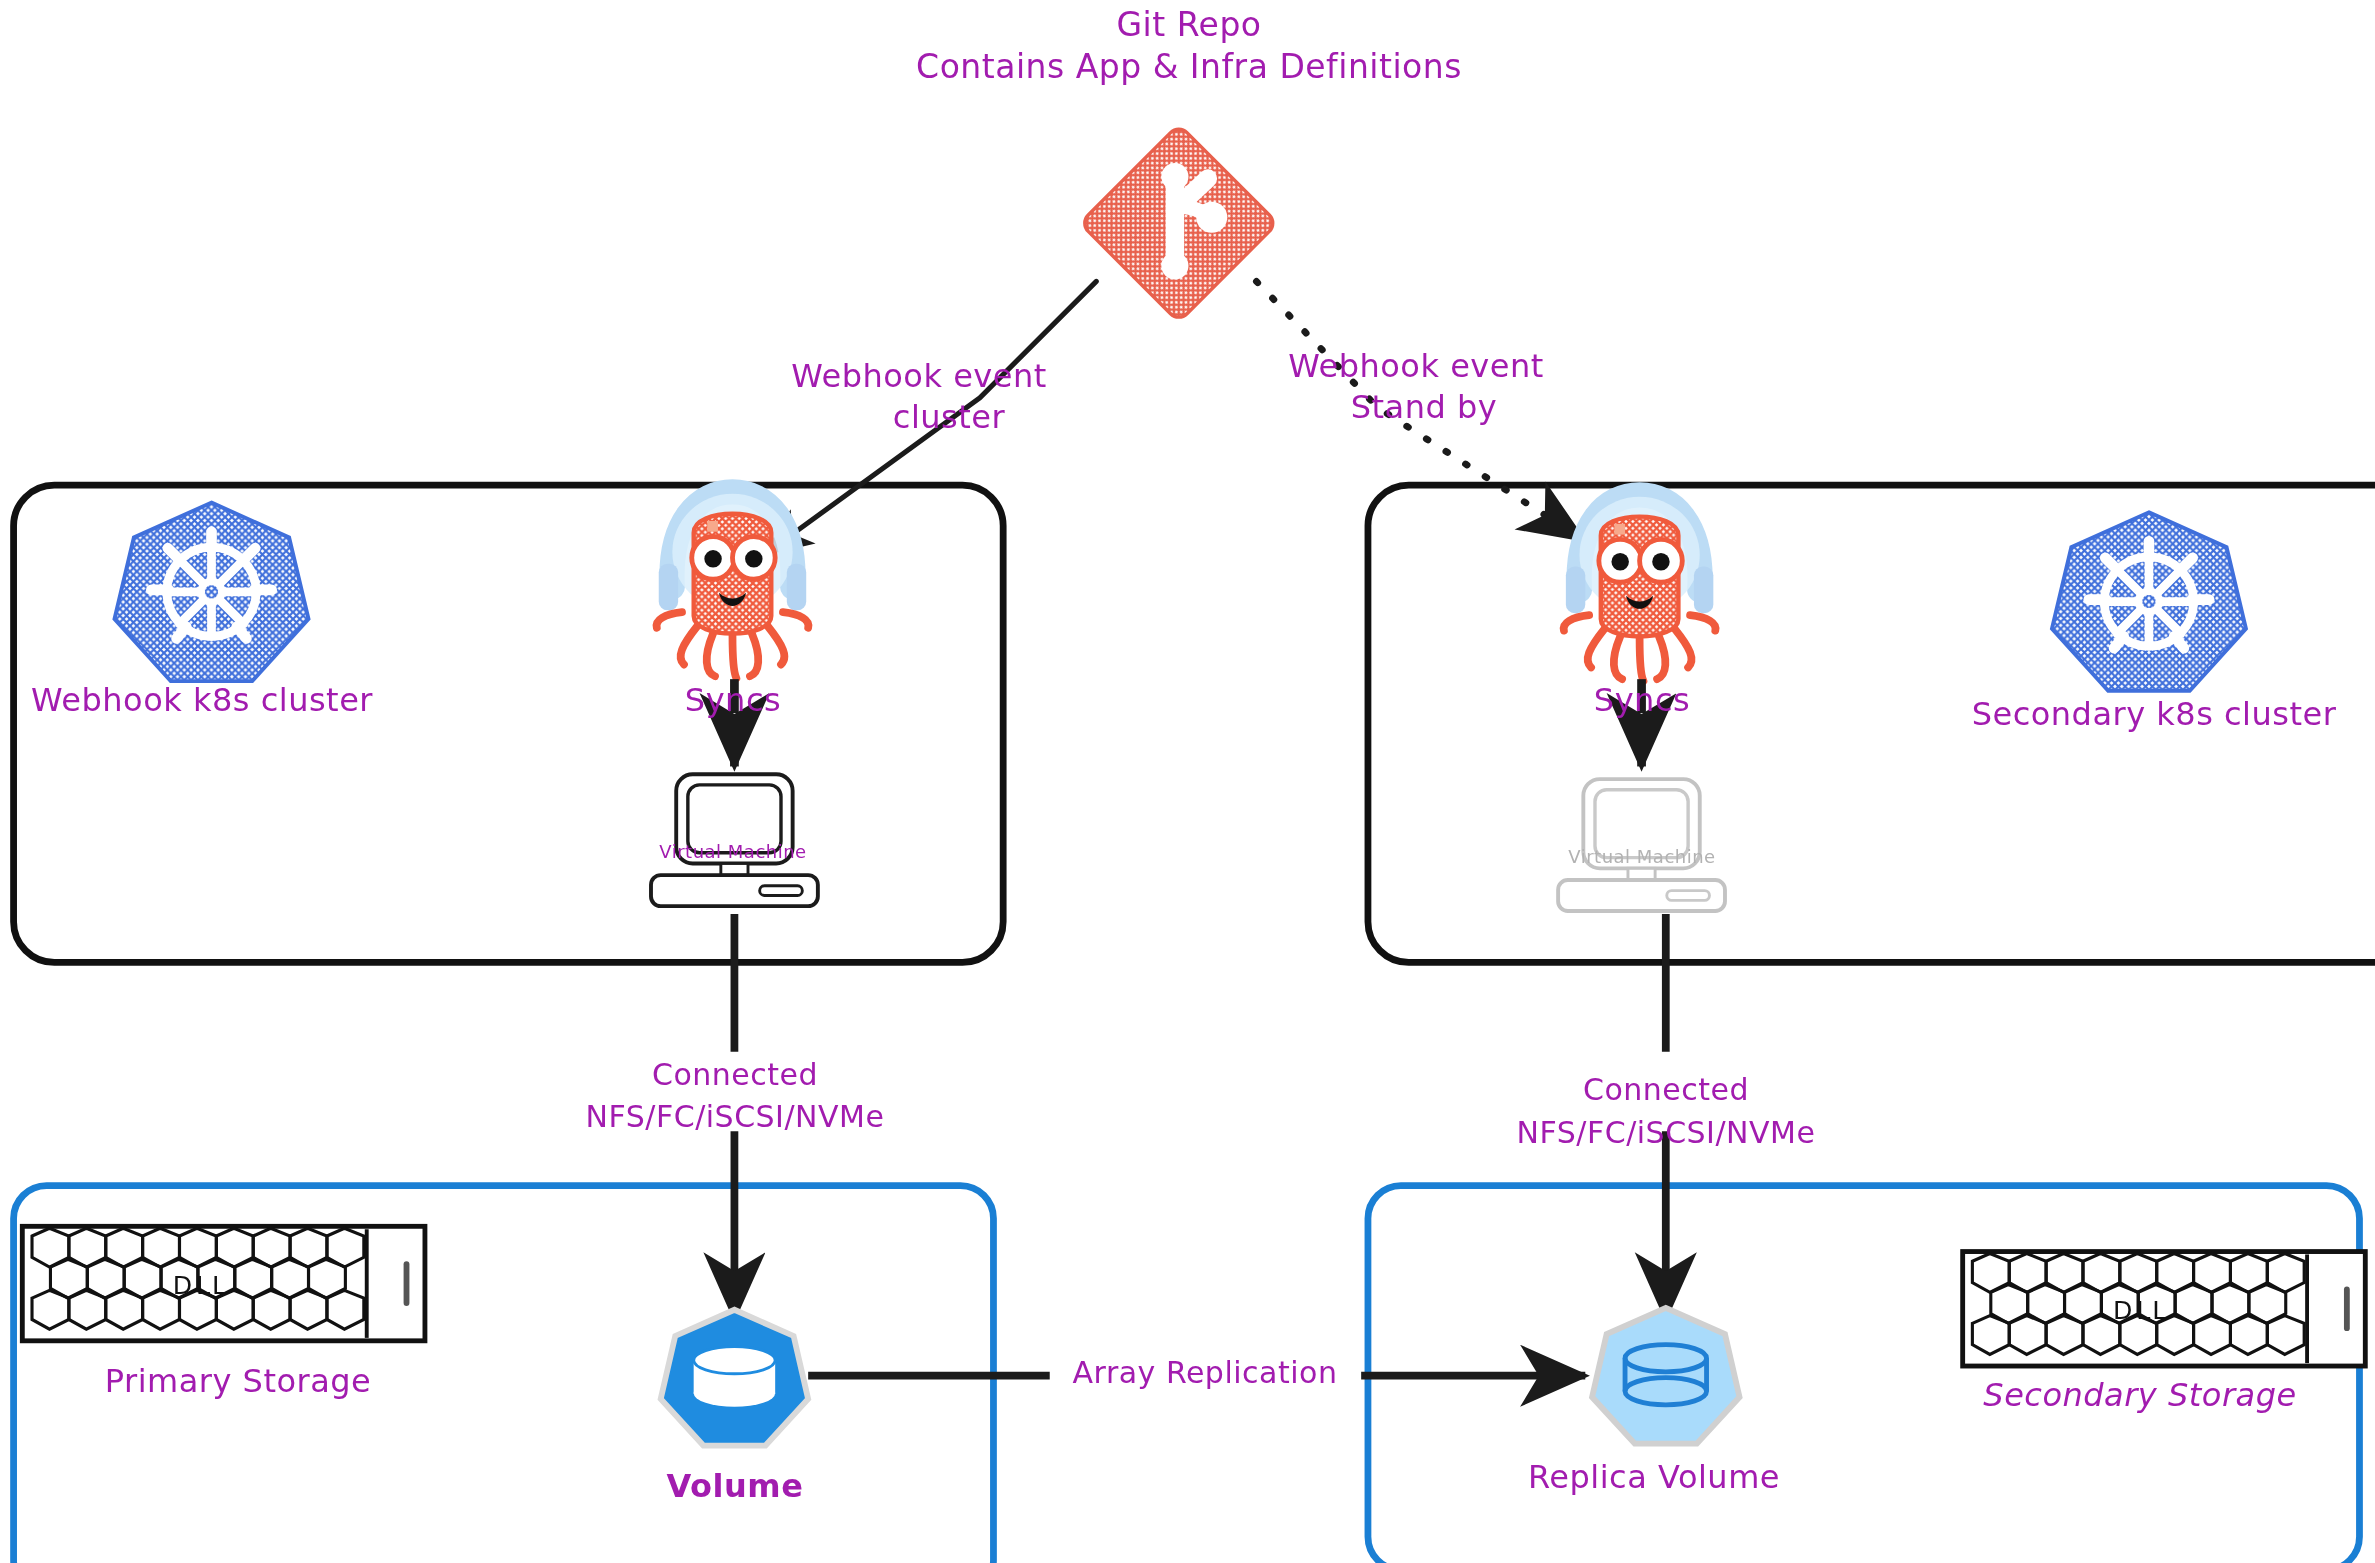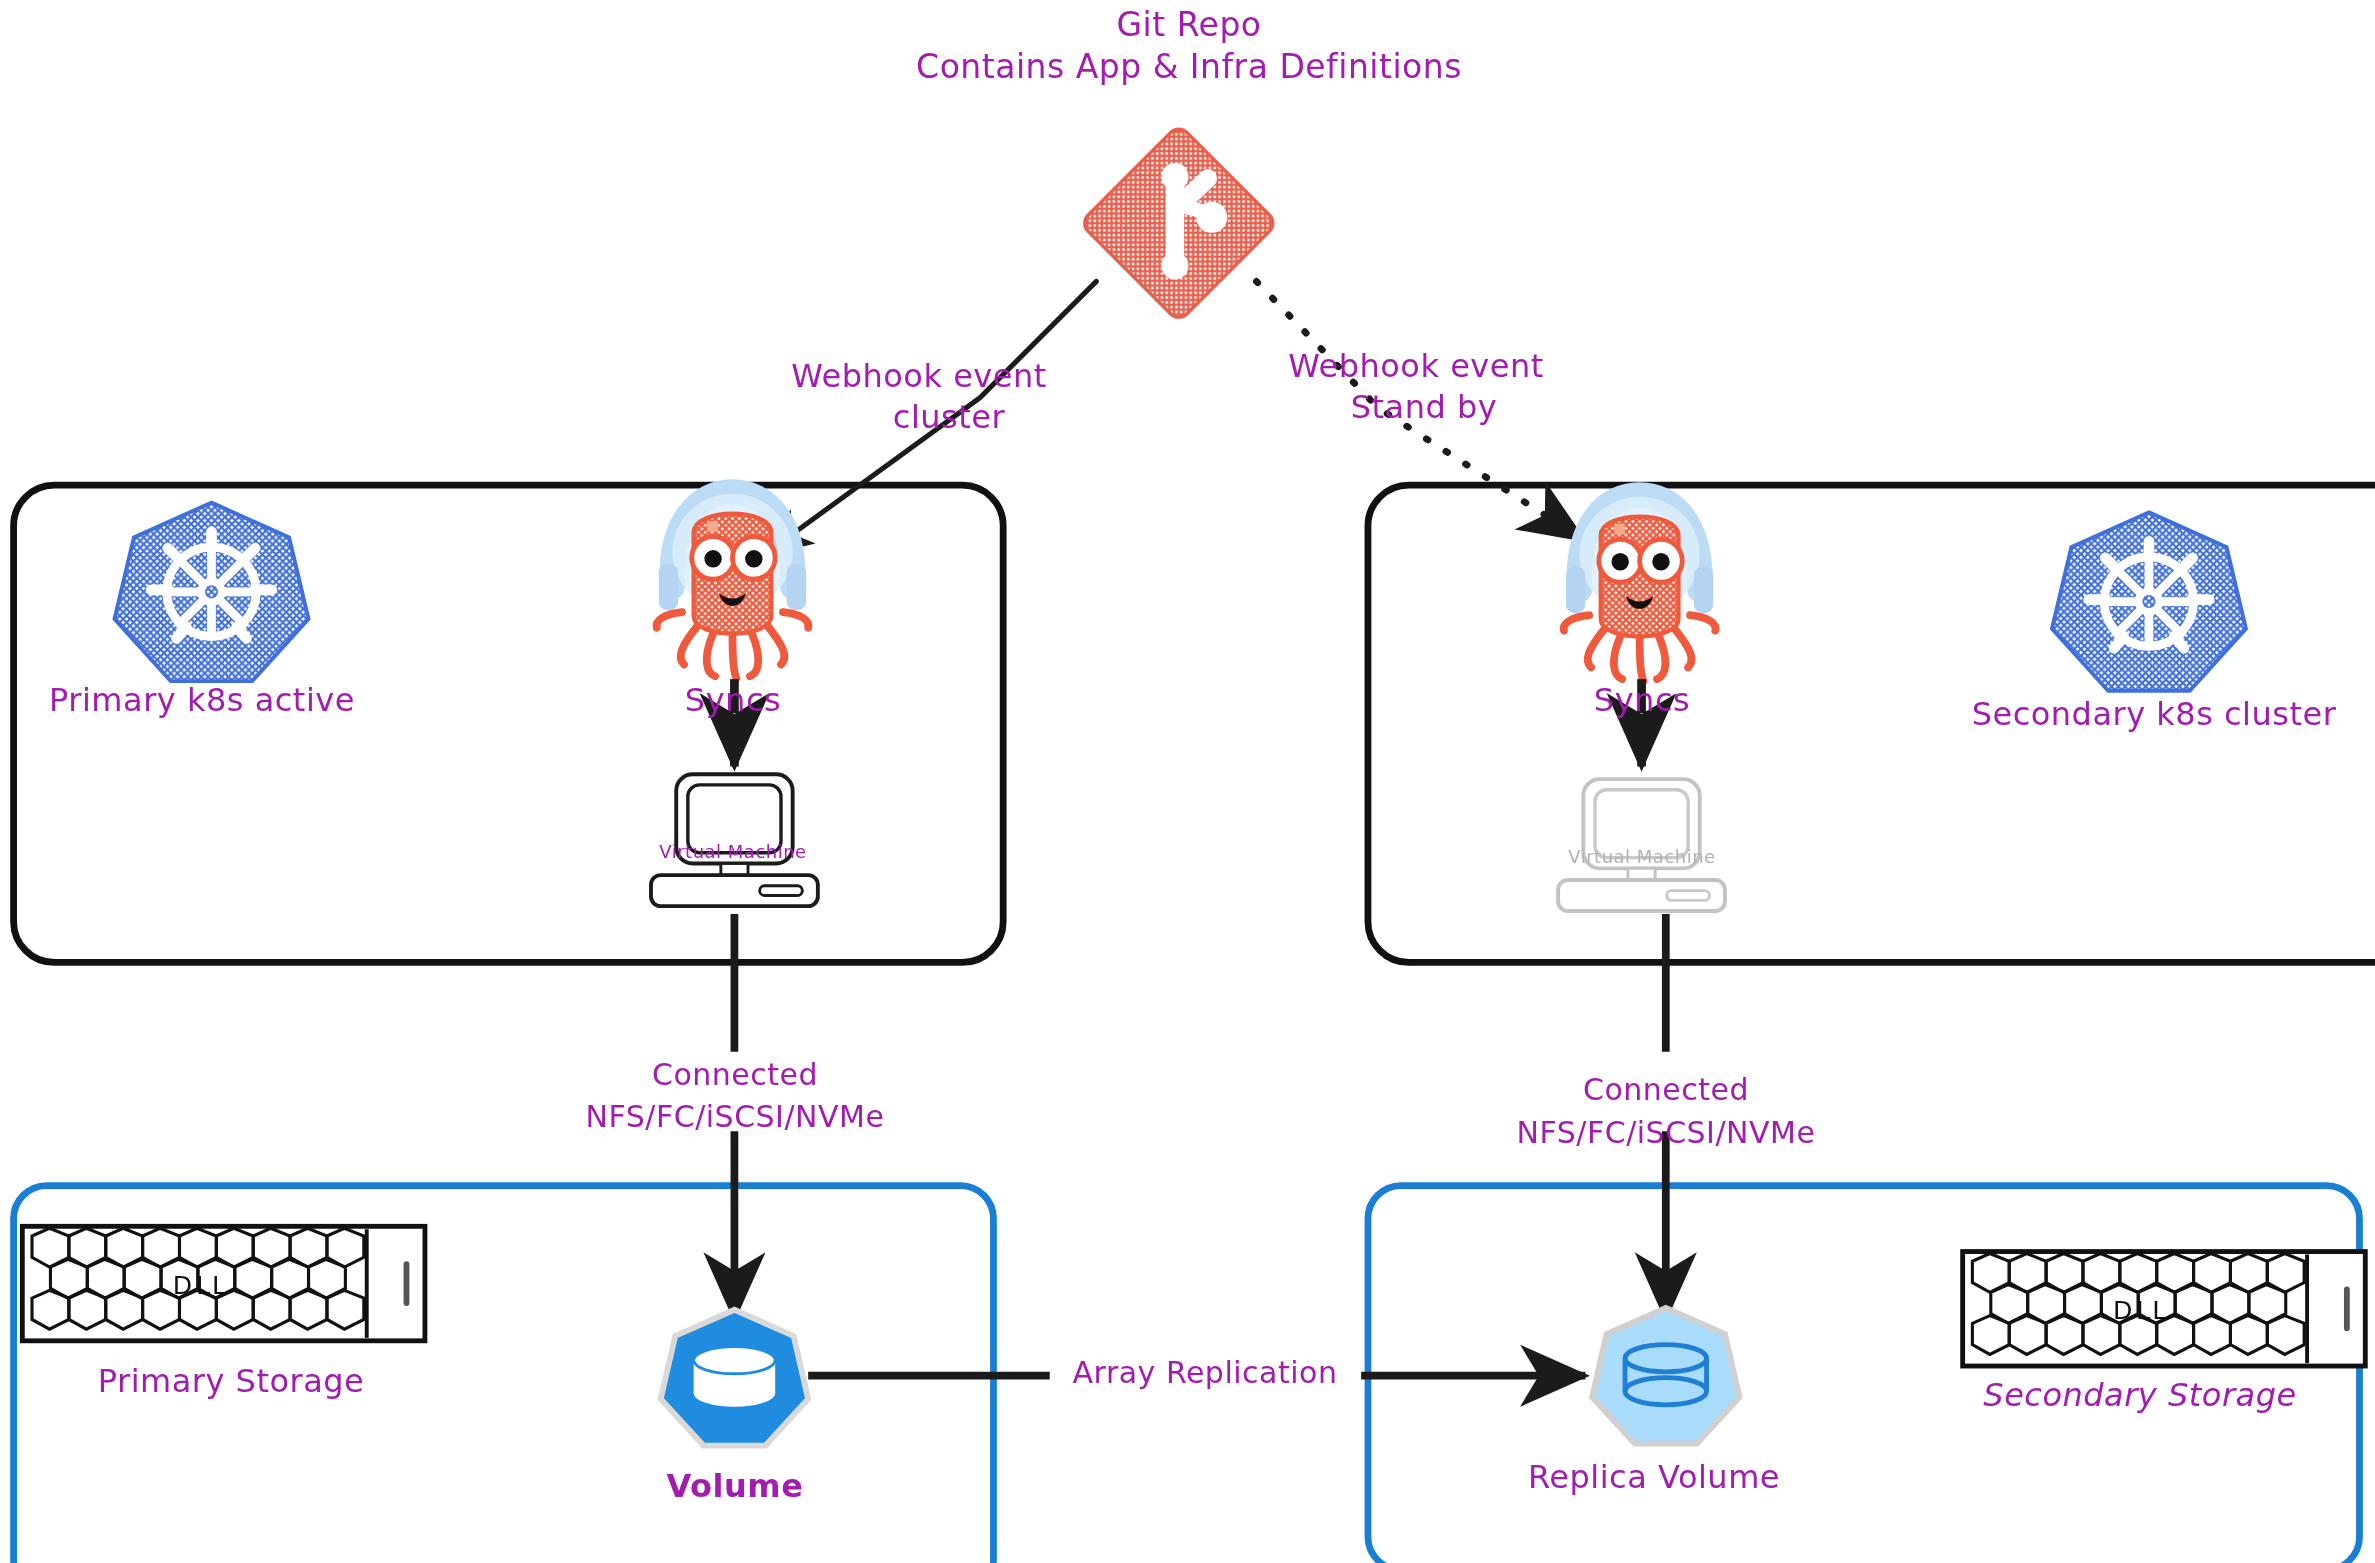--- a/index.html
+++ b/index.html
@@ -348,38 +348,38 @@
 
     <div class="lbl ctr t-title" style="left:1189px; top:4.9px;">Git Repo</div>
     <div class="lbl ctr t-title" style="left:1189px; top:47px;">Contains App &amp; Infra Definitions</div>
 
     <div class="lbl ctr t-big" style="left:919px; top:357px;">Webhook event</div>
     <div class="lbl ctr t-big" style="left:949px; top:398px;">cluster</div>
 
     <div class="lbl ctr t-big" style="left:1416px; top:347px;">Webhook event</div>
     <div class="lbl ctr t-big" style="left:1424px; top:388px;">Stand by</div>
 
-    <div class="lbl ctr t-big" style="left:202px; top:681px;">Primary k8s active</div>
+    <div class="lbl ctr t-big" style="left:202px; top:681px;">Webhook k8s cluster</div>
     <div class="lbl ctr t-big" style="left:2154px; top:695px;">Secondary k8s cluster</div>
 
     <div class="lbl ctr t-big" style="left:733px; top:681px;">Syncs</div>
     <div class="lbl ctr t-big" style="left:1642px; top:681px;">Syncs</div>
 
     <div class="lbl ctr t-sm" style="left:733px; top:841px;">Virtual Machine</div>
     <div class="lbl ctr t-sm faded" style="left:1642px; top:846px;">Virtual Machine</div>
 
     <div class="lbl ctr t-mid" style="left:735px; top:1057px;">Connected</div>
     <div class="lbl ctr t-mid" style="left:735px; top:1099px;">NFS/FC/iSCSI/NVMe</div>
 
     <div class="lbl ctr t-mid" style="left:1666px; top:1072px;">Connected</div>
     <div class="lbl ctr t-mid" style="left:1666px; top:1115px;">NFS/FC/iSCSI/NVMe</div>
 
     <div class="lbl ctr t-mid" style="left:1205px; top:1355px; background:#ffffff; padding:0 5.8px;">Array Replication</div>
 
-    <div class="lbl ctr t-big" style="left:231px; top:1362px;">Primary Storage</div>
+    <div class="lbl ctr t-big" style="left:238px; top:1362px;">Primary Storage</div>
     <div class="lbl ctr t-big" style="left:2140px; top:1376px;font-style:italic;">Secondary Storage</div>
 
     <div class="lbl ctr t-big" style="left:735px; top:1467px;font-weight:bold;">Volume</div>
     <div class="lbl ctr t-big" style="left:1654px; top:1458px;">Replica Volume</div>
 
   </div>
 </div>
 
 
 </body></html>

